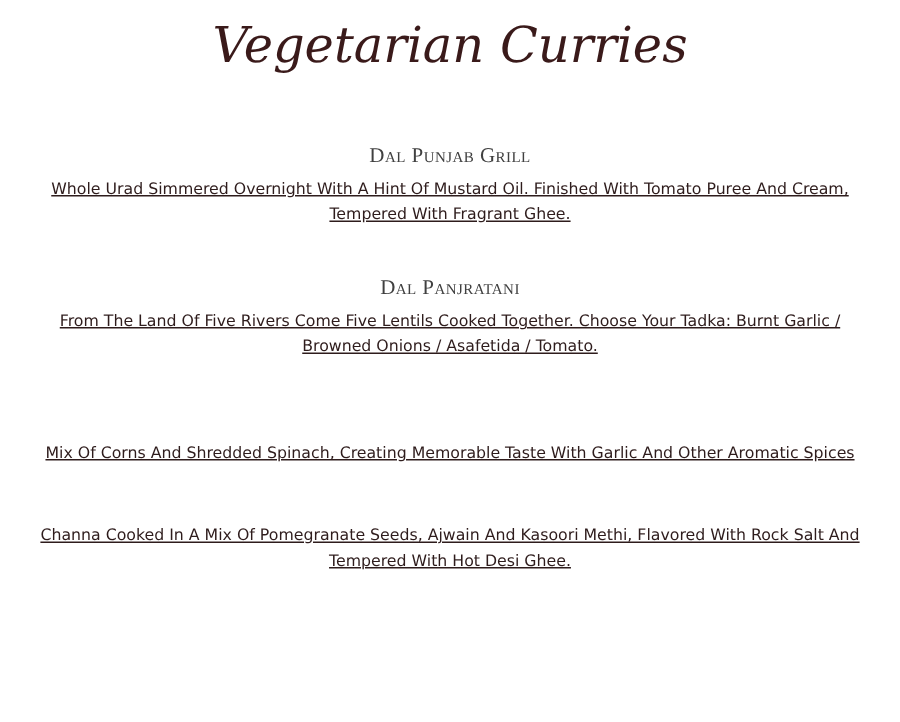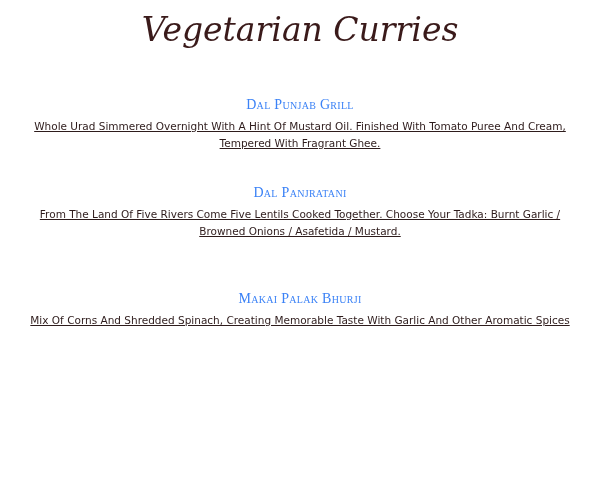--- a/index.html
+++ b/index.html
@@ -35,21 +35,21 @@
       position: absolute;
       left: 0;
       width: 600px;
       text-align: center;
     }
     .item-name {
       font-family: "Liberation Serif", serif;
       font-variant: small-caps;
       font-size: 14px;
       letter-spacing: 0.3px;
-      color: #3b82f6;
+      color: #404040;
       line-height: 18px;
       margin: 0;
     }
     .item-desc {
       font-family: "DejaVu Sans", sans-serif;
       font-size: 10.5px;
       color: #2e1c1c;
       line-height: 17px;
       margin: 4px auto 0 auto;
       width: 560px;
@@ -67,26 +67,26 @@
 <div class="page">
   <div class="title">Vegetarian Curries</div>
 
   <div class="item item-1">
     <p class="item-name">Dal Punjab Grill</p>
     <p class="item-desc">Whole Urad Simmered Overnight With A Hint Of Mustard Oil. Finished With Tomato Puree And Cream, Tempered With Fragrant Ghee.</p>
   </div>
 
   <div class="item item-2">
     <p class="item-name">Dal Panjratani</p>
-    <p class="item-desc">From The Land Of Five Rivers Come Five Lentils Cooked Together. Choose Your Tadka: Burnt Garlic / Browned Onions / Asafetida / Mustard.</p>
+    <p class="item-desc">From The Land Of Five Rivers Come Five Lentils Cooked Together. Choose Your Tadka: Burnt Garlic / Browned Onions / Asafetida / Tomato.</p>
   </div>
 
   <div class="item item-3">
   </div>
 
   <div class="item item-4">
-    <p class="item-name">Makai Palak Bhurji</p>
     <p class="item-desc">Mix Of Corns And Shredded Spinach, Creating Memorable Taste With Garlic And Other Aromatic Spices</p>
   </div>
 
   <div class="item item-5">
+    <p class="item-desc">Channa Cooked In A Mix Of Pomegranate Seeds, Ajwain And Kasoori Methi, Flavored With Rock Salt And Tempered With Hot Desi Ghee.</p>
   </div>
 </div>
 
 </body></html>

